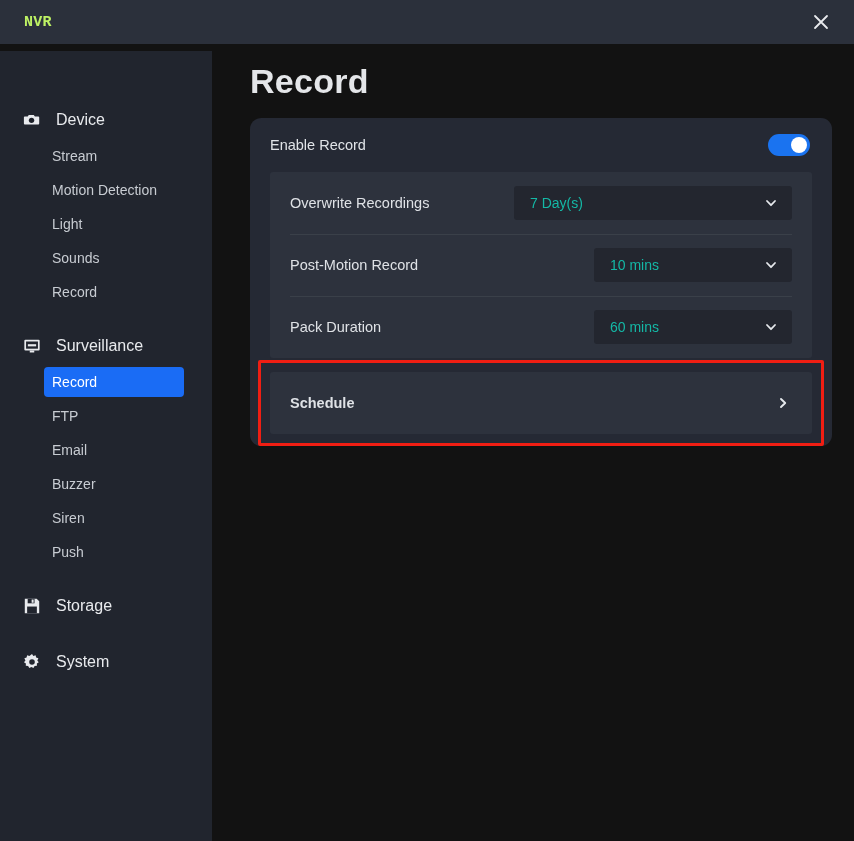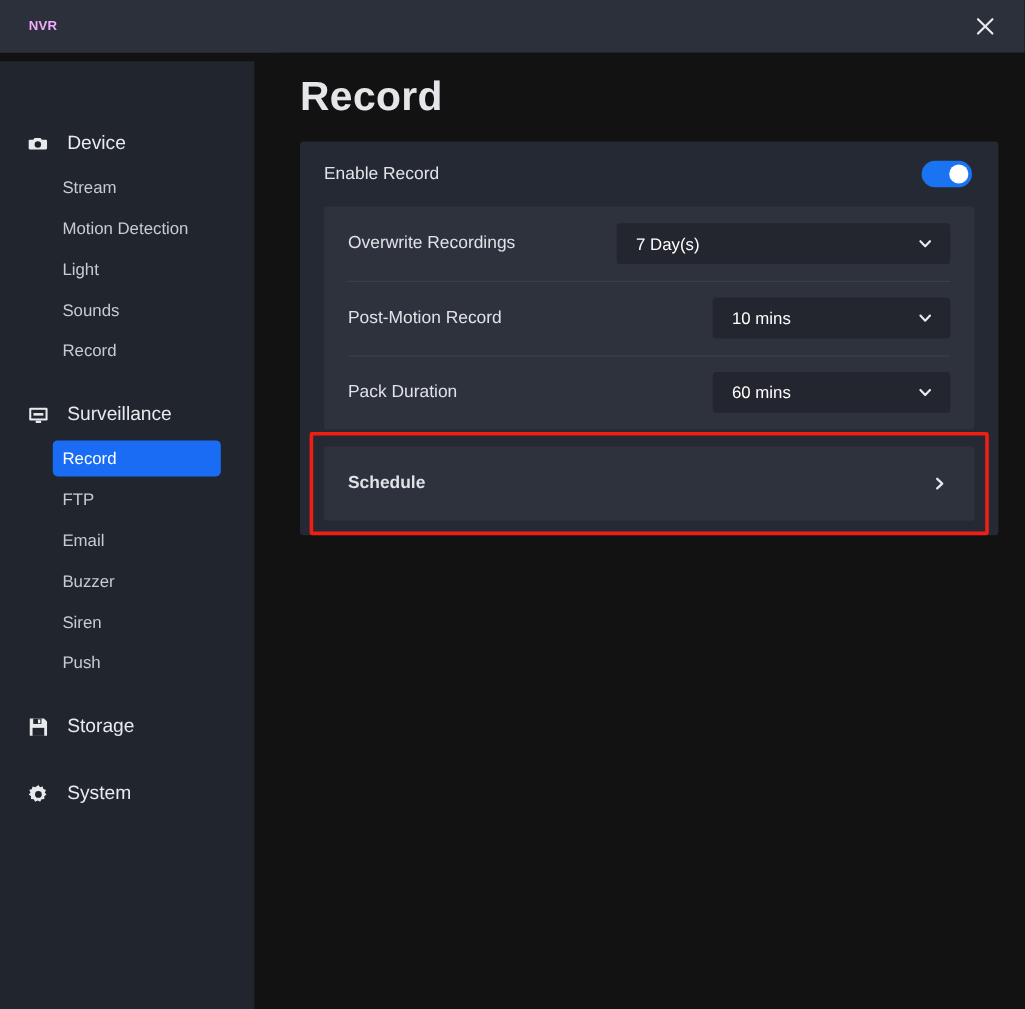--- a/index.html
+++ b/index.html
@@ -26,24 +26,25 @@
     position: absolute;
     left: 0; top: 0;
     width: 854px;
     height: 44px;
     background: #2b303b;
     display: flex;
     align-items: center;
   }
   .titlebar-title {
     margin-left: 24px;
-    color: #f0abfc;
-    font-size: 11px;
+    color: #bef264;
+    font-size: 15px;
     font-weight: bold;
     letter-spacing: 0.2px;
+    font-family: Liberation Mono, monospace;
   }
   .titlebar-close {
     position: absolute;
     right: 18px;
     top: 50%;
     transform: translateY(-50%);
     width: 30px;
     height: 30px;
     display: flex;
     align-items: center;
@@ -123,21 +124,21 @@
     font-weight: bold;
     letter-spacing: 0.3px;
   }
 
   .card {
     position: absolute;
     left: 18px;
     top: 74px;
     width: 582px;
     background: #252934;
-    border-radius: 3px;
+    border-radius: 11px;
     padding-bottom: 12px;
   }
 
   .enable-row {
     height: 54px;
     display: flex;
     align-items: center;
     justify-content: space-between;
     padding: 0 22px 0 20px;
   }
@@ -196,21 +197,21 @@
     display: flex;
     align-items: center;
     justify-content: space-between;
     padding: 0 14px 0 16px;
     cursor: pointer;
     flex: 0 0 auto;
   }
   .select.wide { width: 248px; }
   .select.narrow { width: 168px; }
   .select-value {
-    color: #ffffff;
+    color: #14b8a6;
     font-size: 14px;
   }
   .select .chev { margin-left: 10px; display: flex; }
   .select .chev svg { display: block; }
 
   
   .schedule-wrap {
     position: relative;
     margin: 14px 20px 0 20px;
   }

